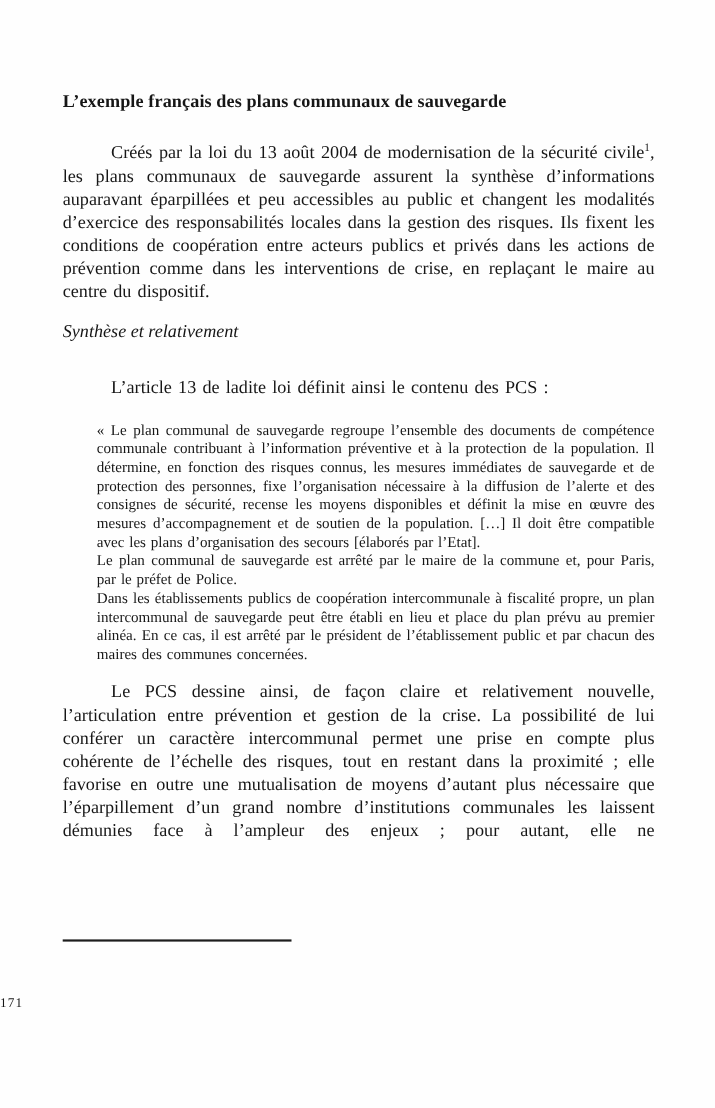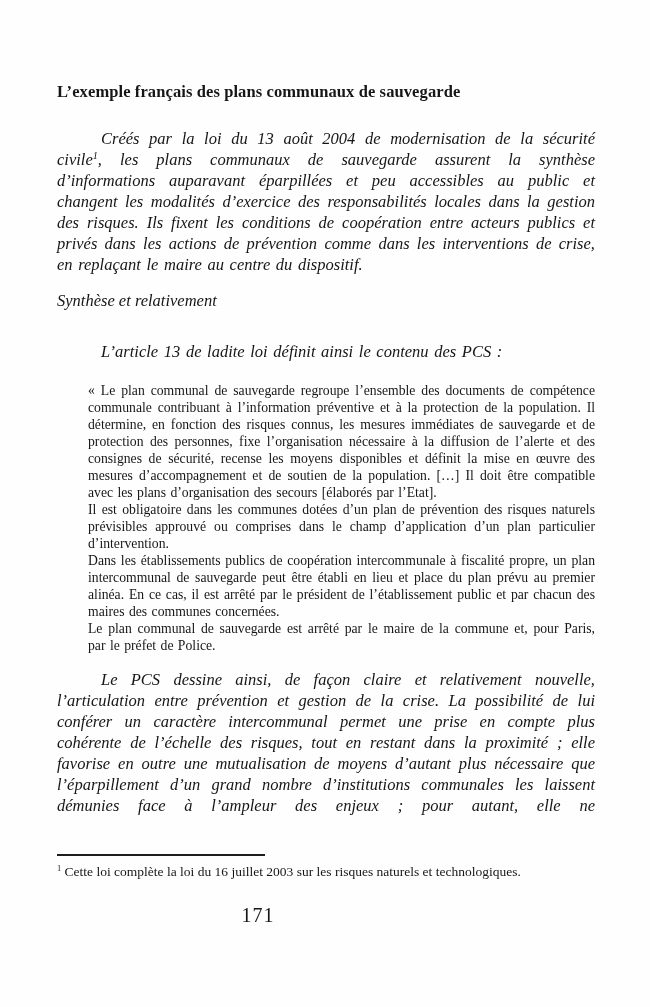--- a/index.html
+++ b/index.html
@@ -25,21 +25,21 @@
     line-height: 20px;
     margin-bottom: 26px;
     letter-spacing: 0.1px;
   }
   p.body {
     font-size: 16.5px;
     line-height: 21px;
     text-align: justify;
     word-spacing: 1.5px;
   }
-  p.indent { text-indent: 44px; font-style: italic; }
+  p.indent { text-indent: 44px; }
   .stretch-last { text-align-last: justify; }
   .subheading {
     font-size: 16.5px;
     font-weight: normal;
     font-style: italic;
     line-height: 20px;
     margin: 16px 0 30px 0;
   }
   .article-intro { margin-bottom: 18px; }
   blockquote.law-quote {
@@ -64,22 +64,22 @@
   }
   .footnote {
     font-size: 13.5px;
     line-height: 17px;
   }
   .page-number {
     position: absolute;
     top: 904px;
     left: 0;
     width: 516px;
-    text-align: center;
-    font-size: 20px;
+    text-align: left;
+    font-size: 12px;
     letter-spacing: 1px;
   }
   sup {
     font-size: 0.62em;
     vertical-align: super;
     line-height: 0;
   }
 </style>
 </head>
 <body>
@@ -90,28 +90,26 @@
     <h1 class="heading">L’exemple français des plans communaux de sauvegarde</h1>
 
     <p class="body indent"><span>Créés par la loi du 13 août 2004 de modernisation de la sécurité civile</span><sup>1</sup><span>, les plans communaux de sauvegarde assurent la synthèse d’informations auparavant éparpillées et peu accessibles au public et changent les modalités d’exercice des responsabilités locales dans la gestion des risques. Ils fixent les conditions de coopération entre acteurs publics et privés dans les actions de prévention comme dans les interventions de crise, en replaçant le maire au centre du dispositif.</span></p>
 
     <h2 class="subheading">Synthèse et relativement</h2>
 
     <p class="body indent article-intro">L’article 13 de ladite loi définit ainsi le contenu des PCS&nbsp;:</p>
 
     <blockquote class="law-quote">
       <p>«&nbsp;Le plan communal de sauvegarde regroupe l’ensemble des documents de compétence communale contribuant à l’information préventive et à la protection de la population. Il détermine, en fonction des risques connus, les mesures immédiates de sauvegarde et de protection des personnes, fixe l’organisation nécessaire à la diffusion de l’alerte et des consignes de sécurité, recense les moyens disponibles et définit la mise en œuvre des mesures d’accompagnement et de soutien de la population. […] Il doit être compatible avec les plans d’organisation des secours [élaborés par l’Etat].</p>
-      <p>Il est obligatoire dans les communes dotées d’un plan de prévention des risques naturels prévisibles approuvé ou comprises dans le champ d’application d’un plan particulier d’intervention.</p>
+      <p>Le plan communal de sauvegarde est arrêté par le maire de la commune et, pour Paris, par le préfet de Police.</p>
       <p>Dans les établissements publics de coopération intercommunale à fiscalité propre, un plan intercommunal de sauvegarde peut être établi en lieu et place du plan prévu au premier alinéa. En ce cas, il est arrêté par le président de l’établissement public et par chacun des maires des communes concernées.</p>
-      <p>Le plan communal de sauvegarde est arrêté par le maire de la commune et, pour Paris, par le préfet de Police.</p>
     </blockquote>
 
     <p class="body indent stretch-last">Le PCS dessine ainsi, de façon claire et relativement nouvelle, l’articulation entre prévention et gestion de la crise. La possibilité de lui conférer un caractère intercommunal permet une prise en compte plus cohérente de l’échelle des risques, tout en restant dans la proximité&nbsp;; elle favorise en outre une mutualisation de moyens d’autant plus nécessaire que l’éparpillement d’un grand nombre d’institutions communales les laissent démunies face à l’ampleur des enjeux&nbsp;; pour autant, elle ne</p>
 
   </div>
 
   <div class="footnote-area">
     <div class="footnote-rule"></div>
-    <p class="footnote"><sup>1</sup> <span>Cette loi complète la loi du 16 juillet 2003 sur les risques naturels et technologiques.</span></p>
   </div>
 
   <div class="page-number">171</div>
 </div>
 
 </body></html>

